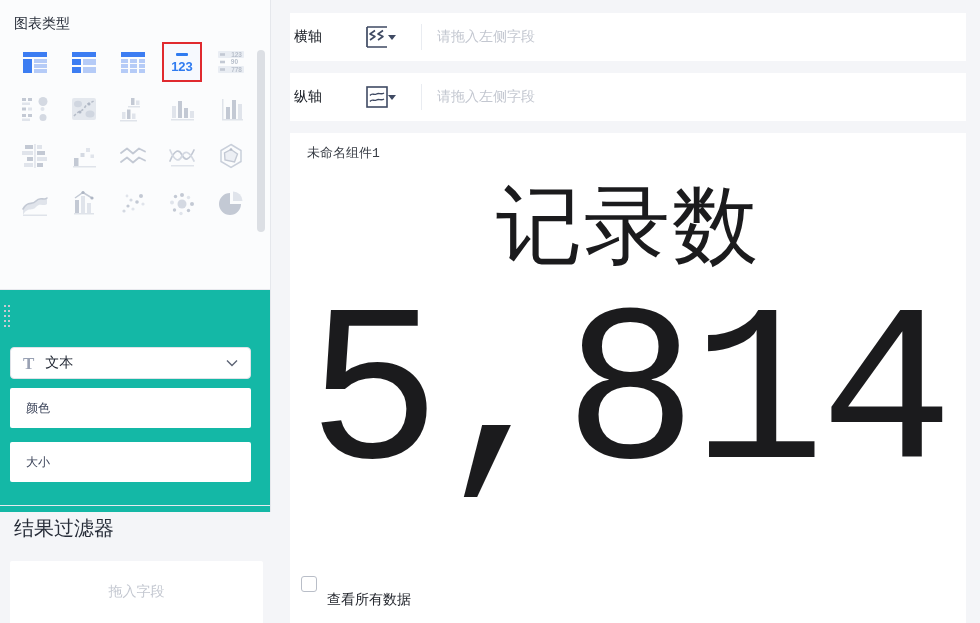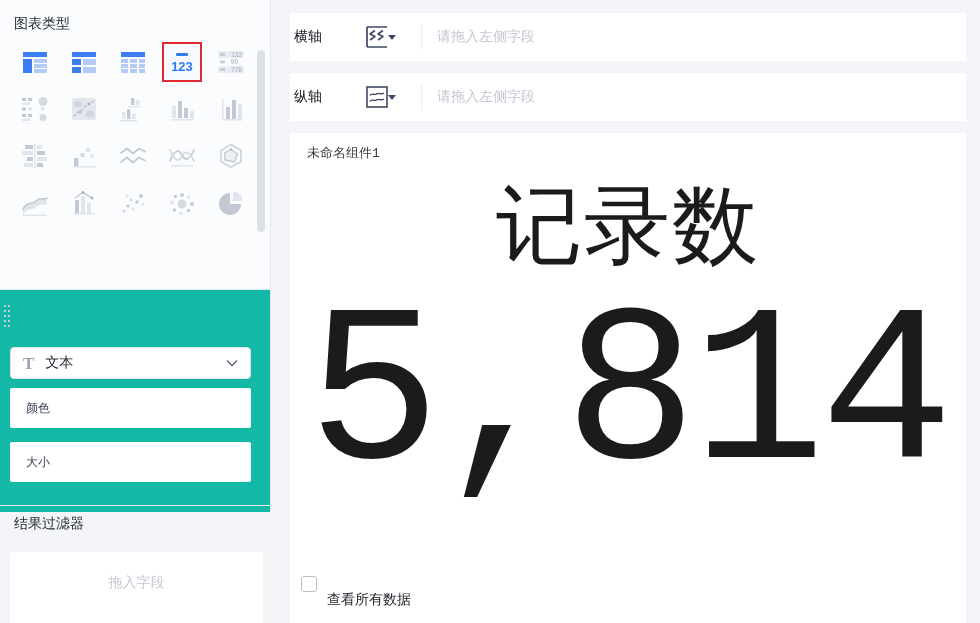--- a/index.html
+++ b/index.html
@@ -41,21 +41,21 @@
   .t-icon { font-family:"Liberation Serif","DejaVu Serif",serif; font-weight:700;
     font-size:17px; color:#99a1b3; line-height:1; }
   .attr-select .lbl { font-size:14px; color:#222834; margin-left:11px; }
   .attr-select .chev { margin-left:auto; display:flex; }
   .setting-card { margin:9px 19px 0 10px; height:40px; background:#fff; border-radius:2px;
     display:flex; align-items:center; padding-left:16px; font-size:12px; color:#3a4258; }
   .setting-card + .setting-card { margin-top:14px; }
 
   .filter-section { position:relative; height:128px; border-top:1px solid #e7e9ee;
     display:flex; flex-direction:column; }
-  .filter-title { font-size:14px; color:#262c38; padding:9px 0 0 14px; }
+  .filter-title { font-size:20px; color:#262c38; padding:9px 0 0 14px; }
   .filter-dropzone { margin:19px 7px 0 10px; background:#fff; border-radius:2px;
     flex:1; text-align:center; padding-top:22px; font-size:14px; color:#c3c7d0; }
 
   
   .main { flex:1; display:flex; flex-direction:column; padding:13px 14px 0 19px; }
   .axis-row { position:relative; height:48px; background:#fff; margin-bottom:12px;
     display:flex; align-items:center; flex:0 0 48px; }
   .axis-label { font-size:14px; color:#20242b; margin-left:4px; }
   .axis-icon { position:absolute; left:72px; top:9px; cursor:pointer; }
   .axis-caret { position:absolute; left:98px; top:22px; width:0; height:0;

